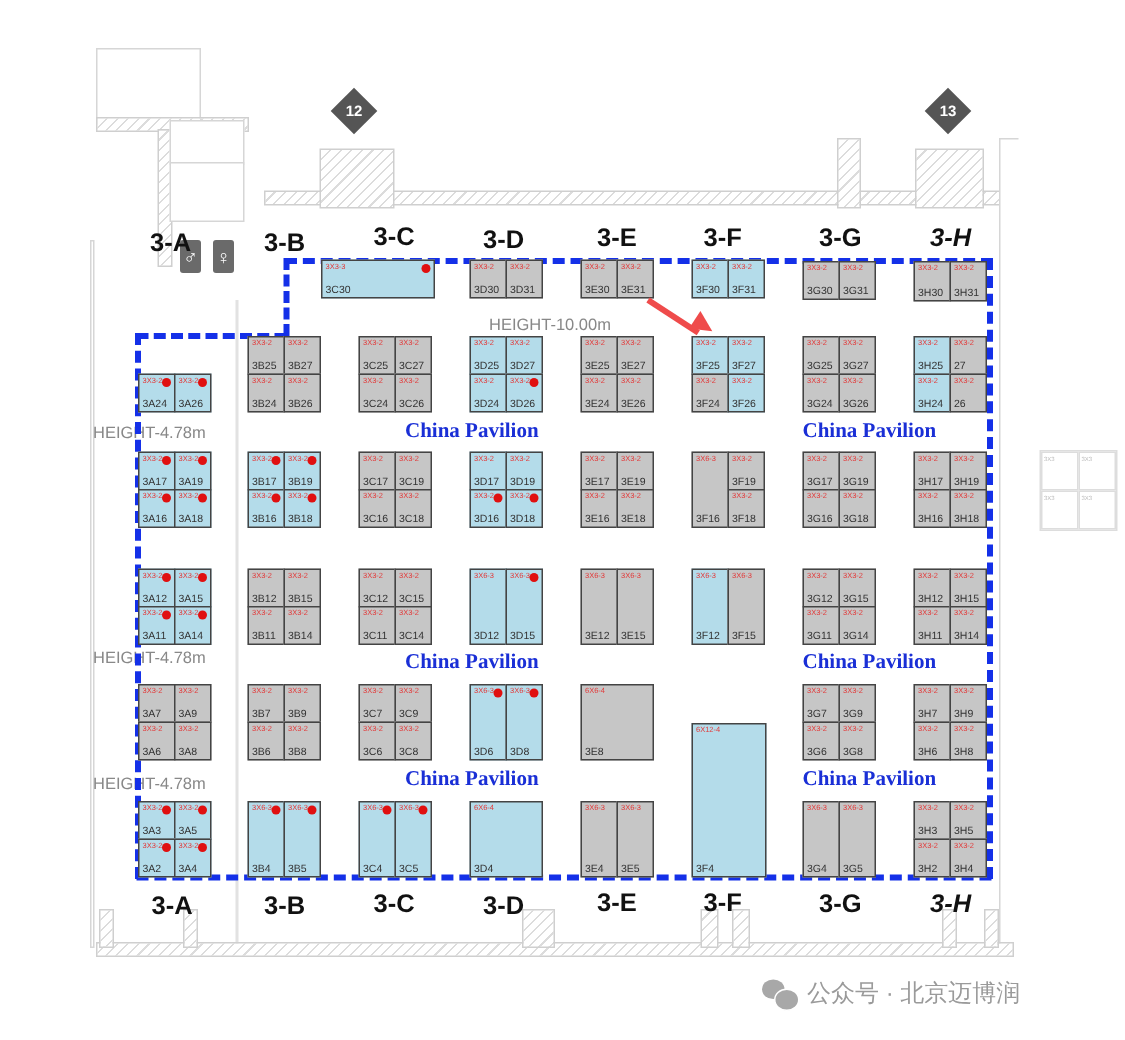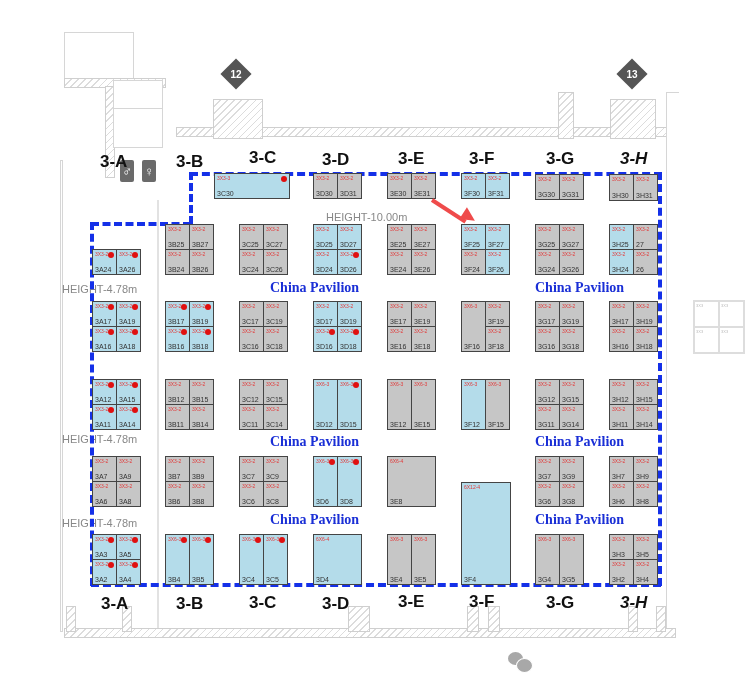--- a/index.html
+++ b/index.html
@@ -735,13 +735,14 @@
   <div style="left:25px;top:0;width:25px;height:26px;">3X3</div>
   <div style="left:0;top:26px;width:25px;height:26px;">3X3</div>
   <div style="left:25px;top:26px;width:25px;height:26px;">3X3</div>
 </div>
 
 <div class="watermark">
   <span class="wm-icon">
       <span class="b1"></span>
       <span class="b2"></span>
     </span>
+  <span>公众号 · 北京迈博润</span>
 </div>
 
 </body></html>

